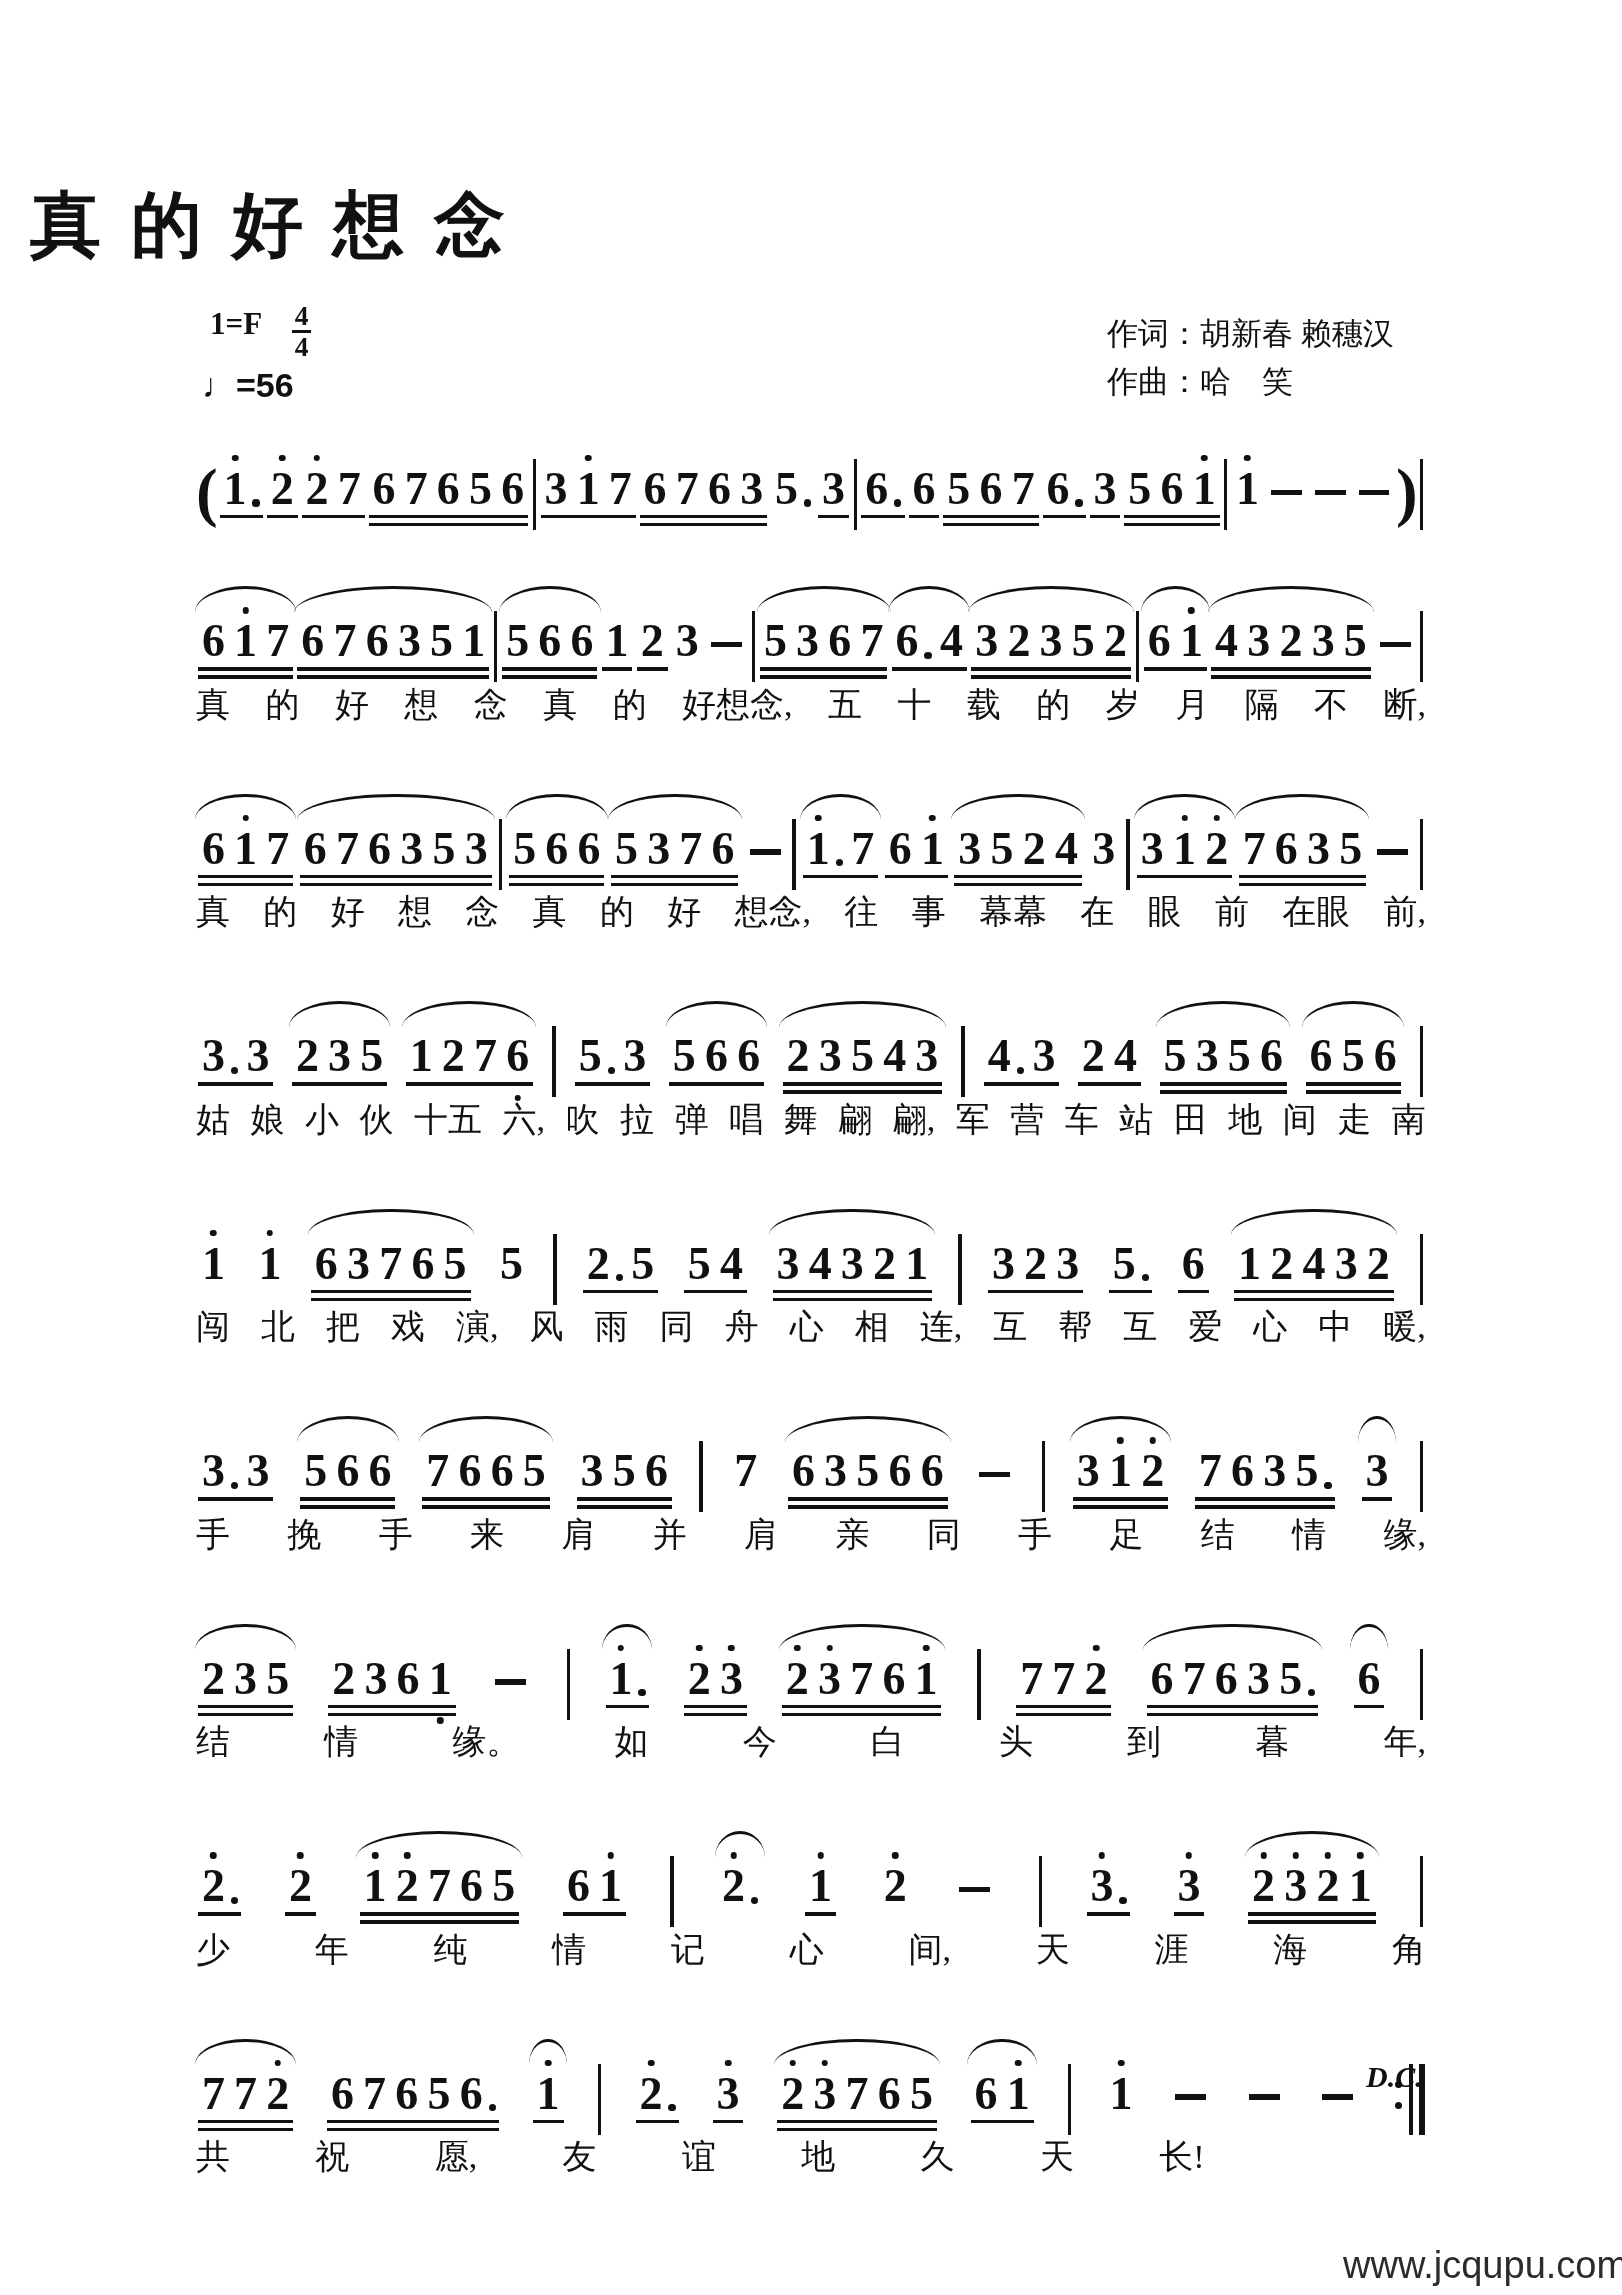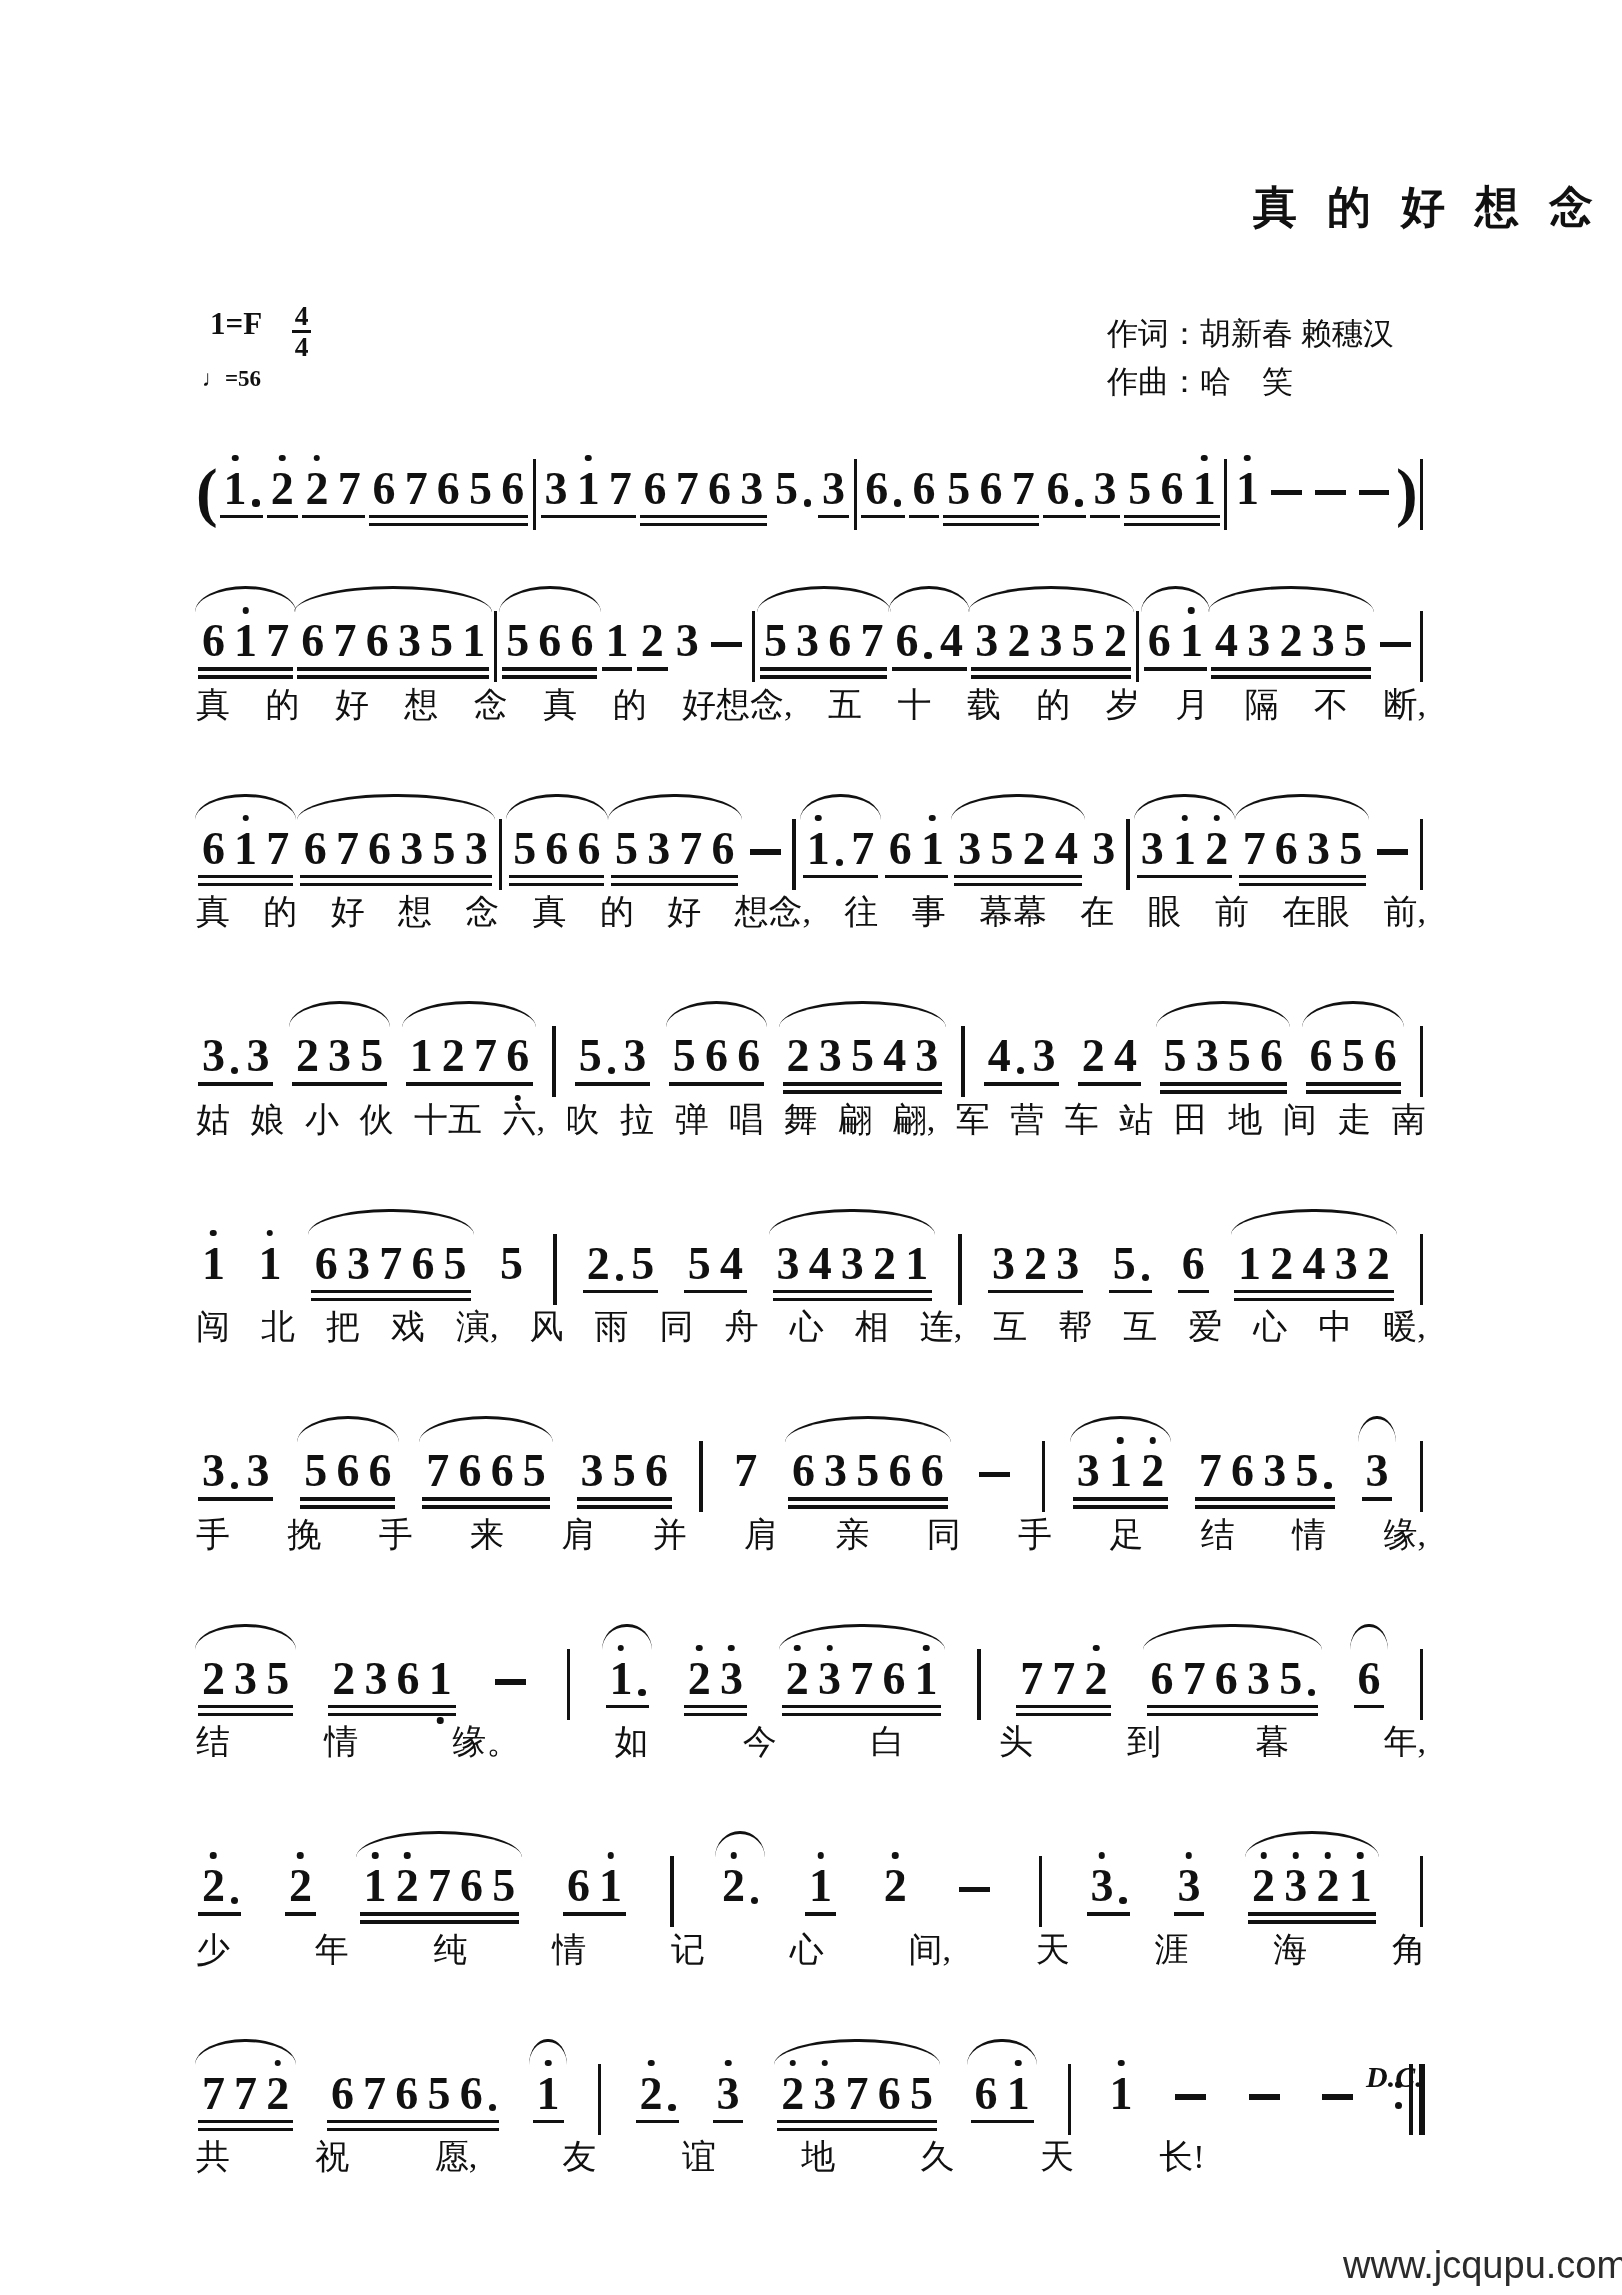--- a/index.html
+++ b/index.html
@@ -1,27 +1,27 @@
 <!DOCTYPE html>
 <html style="font-size:10.5px"><head>
 <meta charset="utf-8">
 <style>
   html,body{margin:0;padding:0;background:#888;}
   .sheet{position:relative;width:1623px;height:2295px;background:#ffffff;color:#111;
          font-family:"Liberation Serif",serif;overflow:hidden;}
-  .title{position:absolute;top:178px;left:0;width:100%;text-align:right;
-         font-size:44px;font-weight:bold;letter-spacing:30px;text-indent:30px;}
+  .title{position:absolute;top:178px;left:0;width:100%;text-align:left;
+         font-size:71px;font-weight:bold;letter-spacing:30px;text-indent:30px;}
   .keymeter{position:absolute;left:202px;top:306px;font-size:31px;font-weight:bold;
             display:flex;align-items:flex-start;margin-left:8px;}
   .frac{display:inline-flex;flex-direction:column;align-items:center;margin-left:30px;
         font-size:27.5px;line-height:1.0;margin-top:-3.9px;}
   .frac .num{border-bottom:3.3px solid #111;padding:0 2.6px;}
   .frac .den{padding:0 2.6px;}
-  .tempo{position:absolute;left:202px;top:366px;font-size:23px;font-weight:bold;
-         font-family:Liberation Serif, serif;}
+  .tempo{position:absolute;left:202px;top:366px;font-size:34px;font-weight:bold;
+         font-family:Liberation Sans, sans-serif;}
   .credits{position:absolute;left:1107px;top:310px;font-size:31px;line-height:1.55;}
   .score{position:absolute;left:196px;top:422px;width:1230px;}
   .system{margin-bottom:58px;}
   .system.no-lyrics{margin-bottom:64px;}
   .notes-row{display:flex;justify-content:space-between;align-items:flex-end;
              padding-top:37px;min-height:47px;
              font-family:"Liberation Serif",serif;font-weight:bold;font-size:46px;line-height:0.95;}
   .tok{position:relative;display:inline-flex;align-items:flex-end;padding:0 1.3px;}
   .dg{position:relative;display:inline-block;margin:0 4.6px;letter-spacing:0;}
   .dg.hi::before{content:'';position:absolute;top:-11.8px;left:50%;transform:translateX(-50%);

